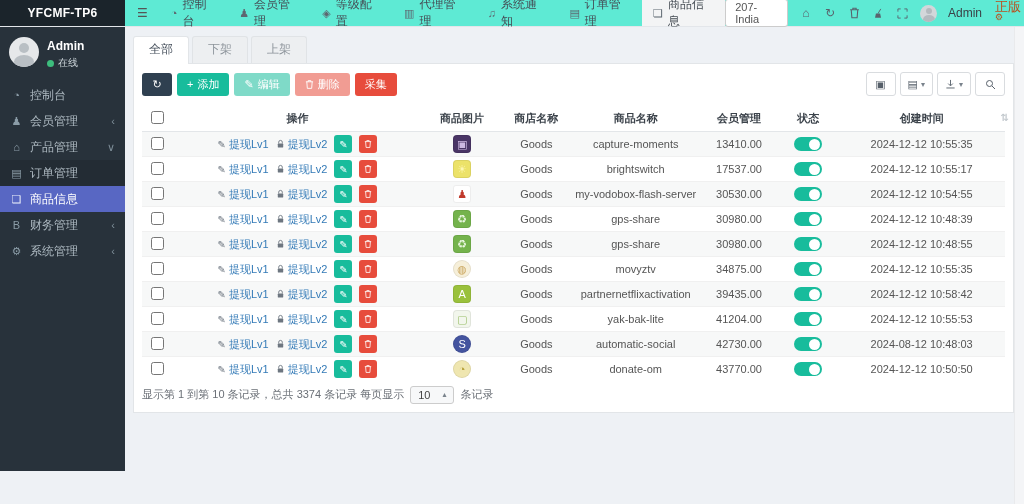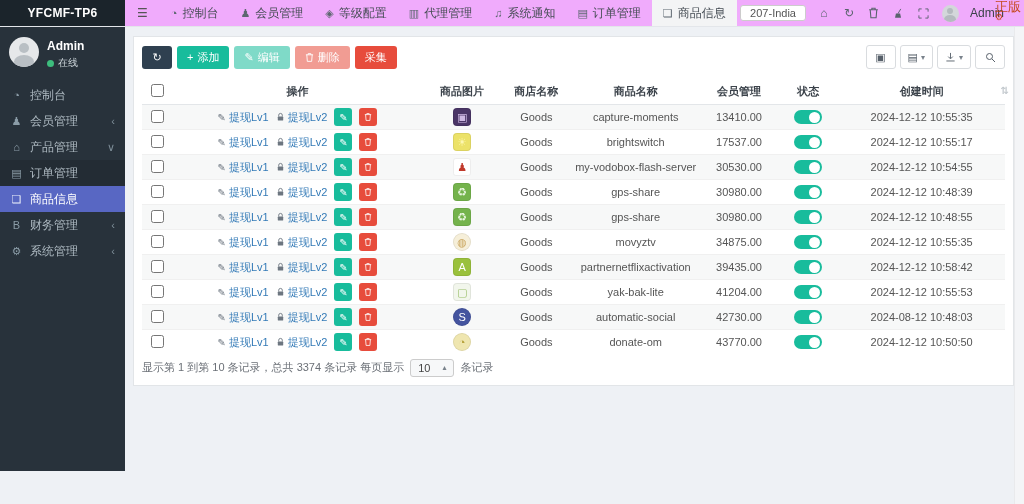--- a/index.html
+++ b/index.html
@@ -3,30 +3,30 @@
 <meta charset="utf-8">
 <style>
   * { box-sizing: border-box; margin: 0; padding: 0; }
   html,body { width:1024px; height:504px; }
   body {
     font-family: "Liberation Sans", "DejaVu Sans", sans-serif;
     font-size: 12px; color:#333; background:#eef1f5;
     position: relative; overflow: hidden;
   }
   
-  .header { position:absolute; top:0; left:0; right:0; height:27px; background:#f0abfc;
+  .header { position:absolute; top:0; left:0; right:0; height:27px; background:#5eead4;
     border-bottom:1px solid #e3e6ea; display:flex; z-index:5; }
   .logo { width:125px; background:#1b242b; color:#fff; font-weight:bold; font-size:12px;
     display:flex; align-items:center; justify-content:center; letter-spacing:.3px; flex:none; }
   .topnav { flex:1; display:flex; align-items:stretch; }
   .hamburger { padding:0 12px; display:flex; align-items:center; color:#555; cursor:pointer; font-size:12px; }
   .nav-item { display:flex; align-items:center; gap:5px; padding:0 11px; color:#454c54; cursor:pointer; }
   .nav-item .ni { color:#5d6770; font-size:11px; }
   .nav-item.active { background:#f3f4f5; }
-  .topnav-right { margin-left:auto; display:flex; align-items:center; gap:11px; padding-right:20px; }
+  .topnav-right { margin-left:auto; display:flex; align-items:center; gap:11px; padding-right:42px; }
   .region-box { border:1px solid #ccc; border-radius:3px; padding:1px 9px; font-size:11px; color:#555; background:#fff; cursor:pointer; }
   .tn-icon { color:#59636d; font-size:12px; width:14px; text-align:center; cursor:pointer; display:inline-flex; justify-content:center; align-items:center; }
   .avatar-sm { width:17px; height:17px; border-radius:50%; background:#d3d7da; position:relative; overflow:hidden; flex:none; }
   .avatar-sm::before { content:""; position:absolute; top:3px; left:5.5px; width:6px; height:6px; border-radius:50%; background:#b4babf; }
   .avatar-sm::after { content:""; position:absolute; top:10px; left:2.5px; width:12px; height:9px; border-radius:50%; background:#b4babf; }
   .admin-label { color:#3b4248; font-size:12px; }
   .watermark { position:absolute; top:1px; right:3px; z-index:20; color:#c2410c; font-size:13px;
     line-height:11px; text-align:left; opacity:.9; }
   .watermark .wm-gear { font-size:9px; display:block; }
   
@@ -215,20 +215,25 @@
     </li>
     <li class="menu-item">
       <span class="mi">⚙</span>
       <span>系统管理</span>
       <span class="chev">‹</span>
     </li>
   </ul>
 </div>
 
 <div class="main">
+  <div class="tabs">
+    <div class="tab active">全部</div>
+    <div class="tab">下架</div>
+    <div class="tab">上架</div>
+  </div>
   <div class="panel">
     <div class="toolbar">
       <button class="btn btn-dark">
           <span>↻</span>
         </button>
       <button class="btn btn-green">
         <span>+</span>
         <span>添加</span>
       </button>
       <button class="btn btn-green disabled">

